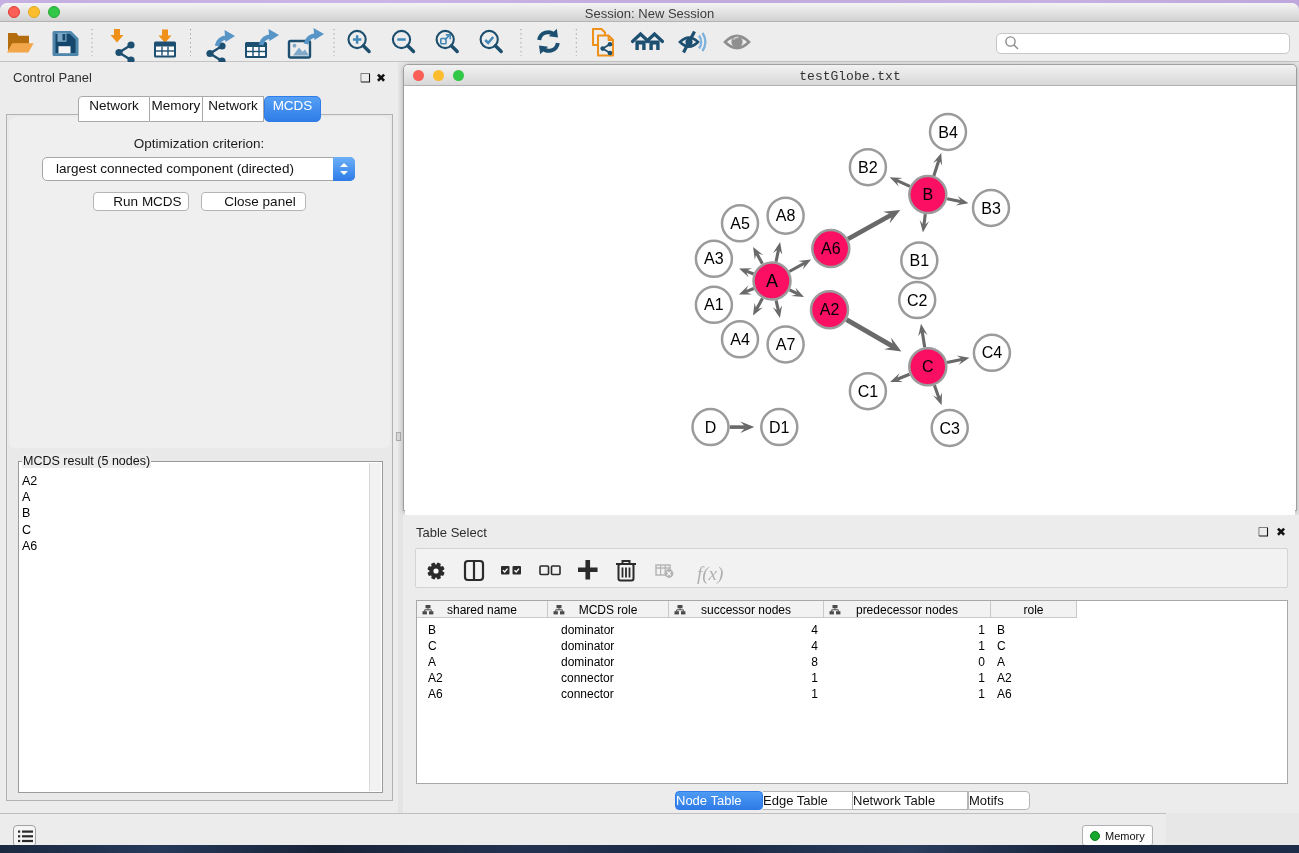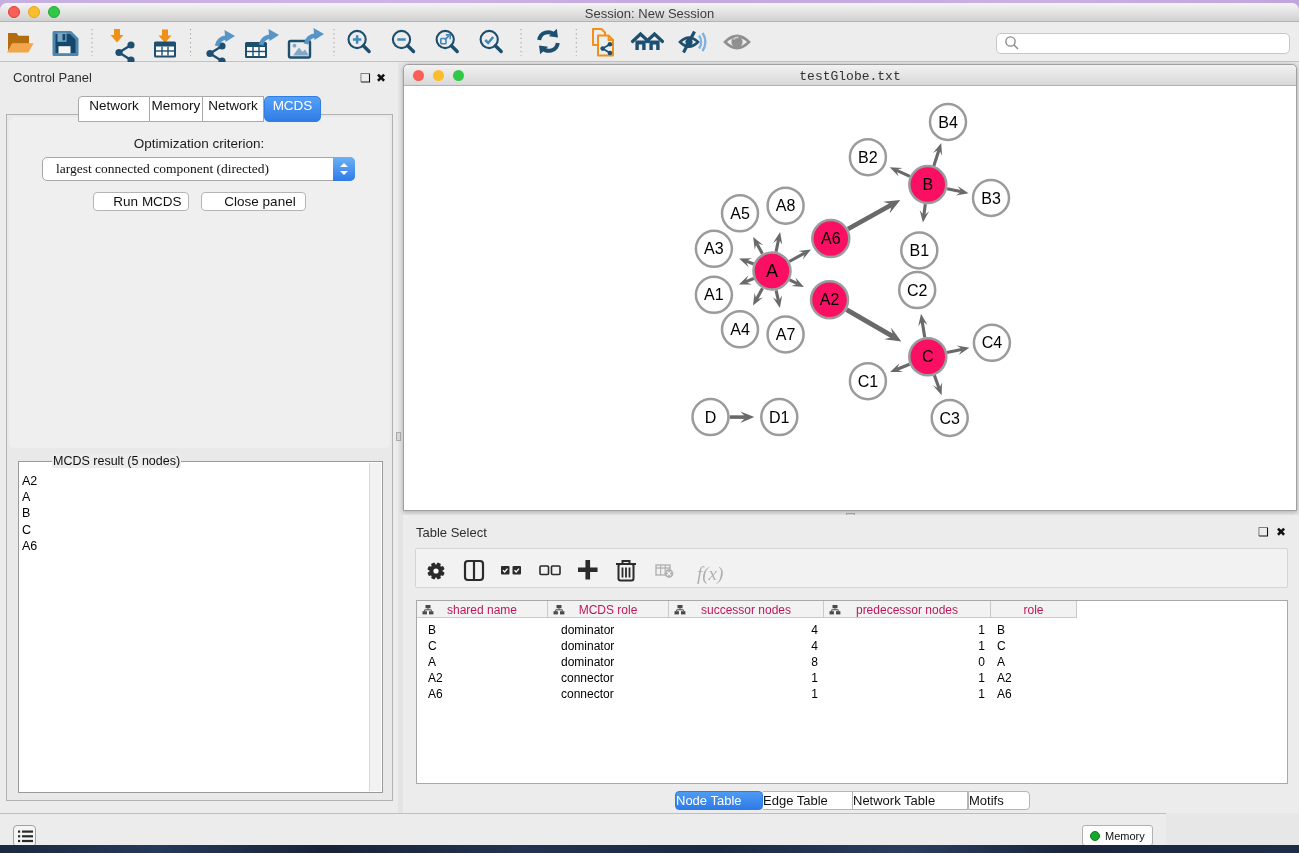--- a/index.html
+++ b/index.html
@@ -35,50 +35,50 @@
 .tab { position:absolute; top:0; height:26px; background:#fff; border:1px solid #a9a9a9;
   font-size:13.5px; text-align:center; line-height:17px; color:#111; }
 .tab.sel { background:linear-gradient(180deg,#559ff4,#2f7de8); color:#fff; border-color:#2f7de8; }
 #cp-box { position:absolute; left:6px; top:52px; width:387px; height:687px;
   background:#e9e9e9; border:1px solid #b2b2b2; }
 #cp-inner { position:absolute; left:2px; top:2px; width:381px; height:331px;
   background:#efefef; border-radius:6px; }
 #opt-label { position:absolute; left:0; top:74px; width:398px; text-align:center; font-size:13.5px; color:#1c1c1c; }
 #dropdown { position:absolute; left:42px; top:95px; width:313px; height:24px; background:#fff;
   border:1px solid #a6a6a6; border-radius:5px; }
-#dropdown .dtext { position:absolute; left:13px; top:3px; font-size:13.5px; color:#111;font-family:Liberation Serif, serif; }
+#dropdown .dtext { position:absolute; left:13px; top:3px; font-size:13.5px; color:#111; }
 #dropdown .dbtn { position:absolute; right:-1px; top:-1px; width:22px; height:24px; border-radius:0 5px 5px 0;
   background:linear-gradient(180deg,#6cb0f8,#2e7be8); }
 #dropdown .dbtn svg { position:absolute; left:4px; top:4px; }
 .pbtn { position:absolute; top:130px; height:19px; background:#fff; border:1px solid #b5b5b5;
   border-radius:4px; font-size:13.5px; text-align:center; line-height:17px; color:#111;padding-left:13px; }
 #mcds-box { position:absolute; left:18px; top:399px; width:365px; height:332px; background:#fff;
   border:1px solid #9a9a9a; }
-#mcds-legend { position:absolute; left:3px; top:-8px; background:#ececec; padding:0 1px; font-size:12.5px; color:#111;margin-left:30px; }
+#mcds-legend { position:absolute; left:3px; top:-8px; background:#ececec; padding:0 1px; font-size:12.5px; color:#111; }
 #mcds-list { position:absolute; left:3px; top:11px; font-size:12.5px; color:#000; line-height:16.2px; }
 #mcds-scroll { position:absolute; right:1px; top:1px; width:12px; height:328px; background:#f2f2f2;
   border-left:1px solid #d8d8d8; }
 
 #netwin { position:absolute; left:403px; top:2px; width:894px; height:447px;
   background:#fff; border:1px solid #9f9f9f; border-radius:5px 5px 0 0;
   box-shadow:0 1px 4px rgba(0,0,0,0.25); }
 #net-tbar { position:absolute; left:0; top:0; width:892px; height:21px;
   background:linear-gradient(180deg,#f2f2f2,#d8d8d8); border-bottom:1px solid #b1b1b1; border-radius:5px 5px 0 0;font-family:Liberation Mono, monospace; }
 #net-title { position:absolute; width:100%; text-align:center; top:4px; font-size:13px; color:#333; }
 .ntl { position:absolute; top:5px; width:11px; height:11px; border-radius:50%; }
-#net-canvas { position:absolute; left:1px; top:22px; width:890px; height:423px; background:#fff; }
+#net-canvas { position:absolute; left:1px; top:32px; width:890px; height:423px; background:#fff; }
 
 #tablepanel { position:absolute; left:403px; top:453px; width:896px; height:298px; background:#ececec; }
 #tp-title { position:absolute; left:13px; top:10px; font-size:13px; color:#2e2e2e; }
 #tp-toolbar { position:absolute; left:12px; top:33px; width:873px; height:40px; background:#f2f2f2;
   border:1px solid #d4d4d4; border-radius:2px; }
 #tp-table { position:absolute; left:13px; top:85px; width:872px; height:184px; background:#fff;
   border:1px solid #a8a8a8; }
 .th { position:absolute; top:0; height:17px; background:#f2f2f2; border-right:1px solid #c9c9c9;
-  border-bottom:1px solid #c9c9c9; font-size:12px; color:#be185d; text-align:center; line-height:18px; }
+  border-bottom:1px solid #c9c9c9; font-size:12px; color:#000000; text-align:center; line-height:18px; }
 .trow { position:absolute; font-size:12px; color:#000; height:16px; line-height:16px; }
 #tp-tabs { position:absolute; left:272px; top:276px; height:19px; }
 .ttab { position:absolute; top:0; height:19px; background:#fff; border:1px solid #b5b5b5;
   font-size:13px; text-align:left; line-height:18px; color:#111; }
 .ttab.sel { background:linear-gradient(180deg,#4e9bf3,#2e7be8); color:#fff; border-color:#2e7be8; }
 
 #listbtn { position:absolute; left:13px; top:11px; width:23px; height:22px; background:#f5f5f5;
   border:1px solid #a3a3a3; border-radius:4px; }
 #membtn { position:absolute; right:13px; top:11px; width:71px; height:21px; background:#fdfdfd;
   border:1px solid #b1b1b1; border-radius:3px; font-size:11px; color:#111; }

